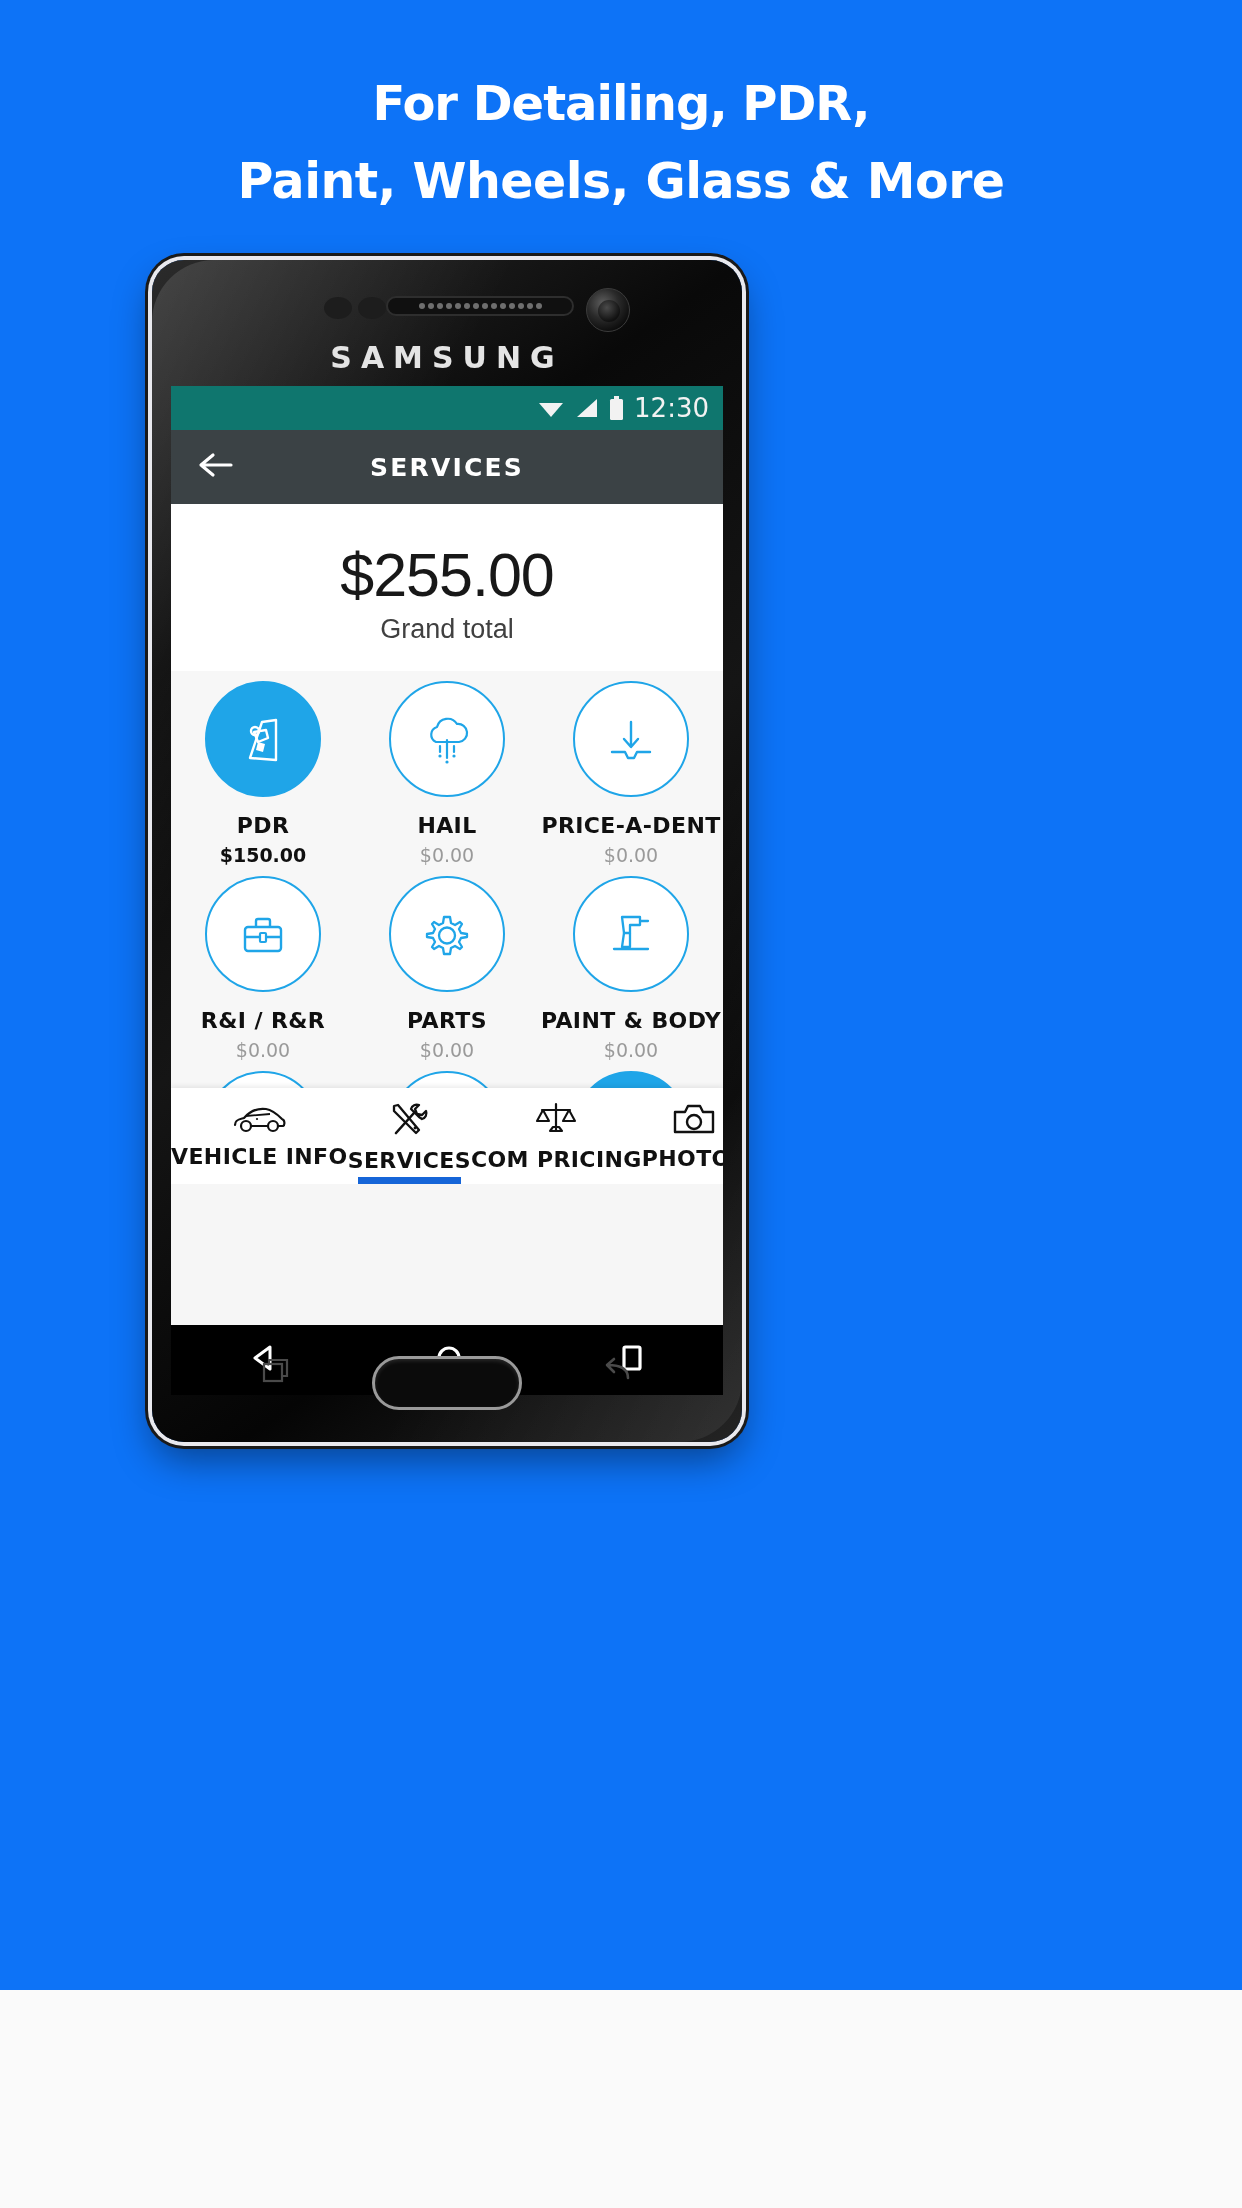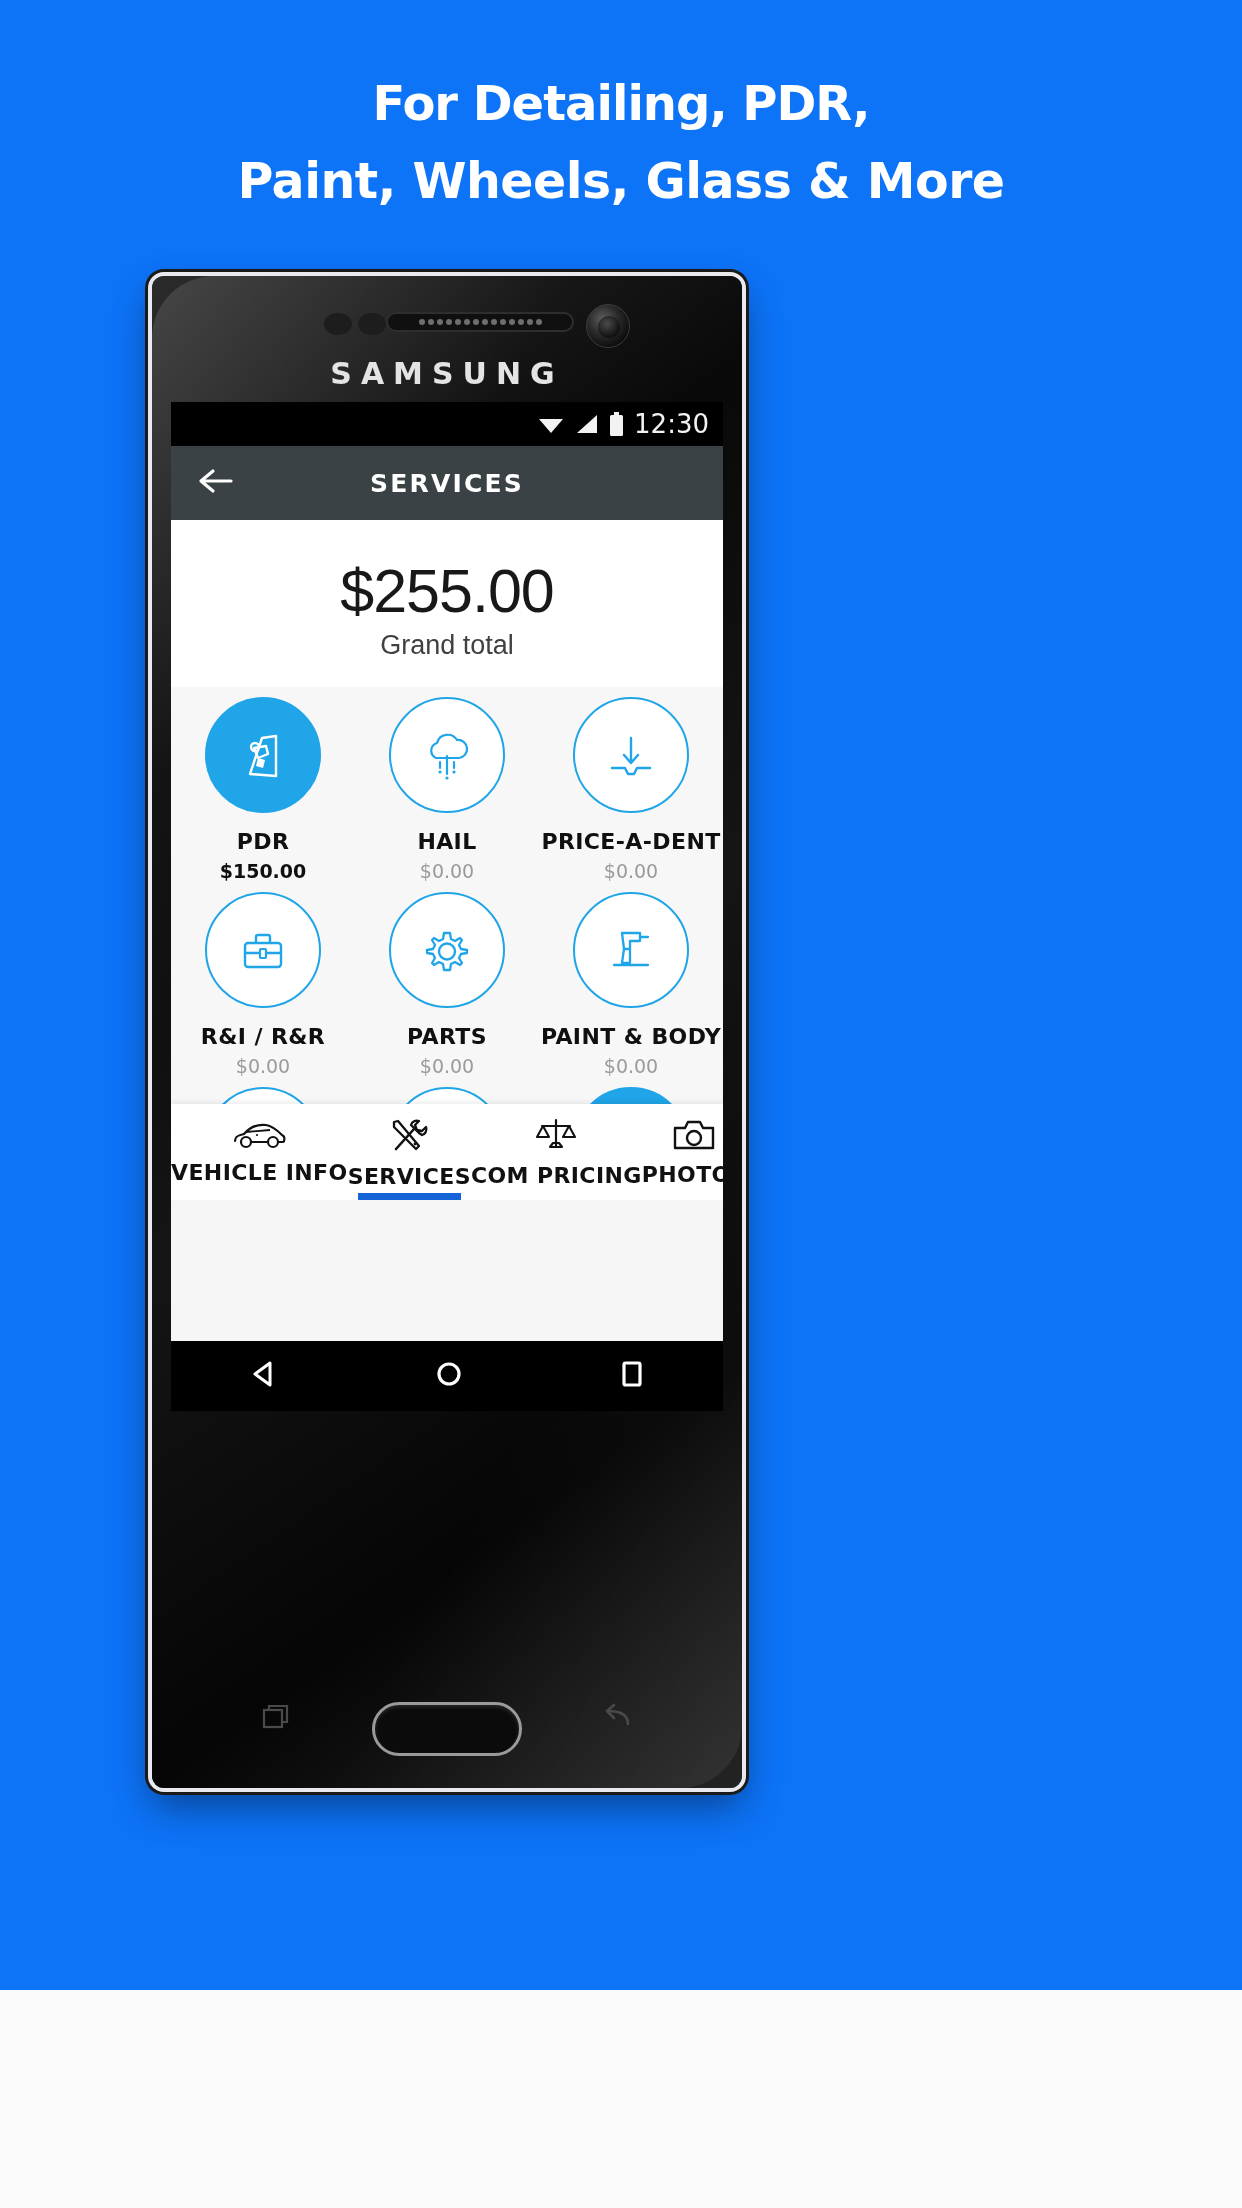--- a/index.html
+++ b/index.html
@@ -39,23 +39,23 @@
     font-size:49px;
     font-weight:bold;
     color:#ffffff;
     letter-spacing:-0.5px;
     font-family:"DejaVu Sans", sans-serif;
   }
 
   
   .phone{
     position:absolute;
-    left:152px; top:276px;
-    width:590px; height:1512px;
-    border-radius:12px;
+    left:152px; top:260px;
+    width:590px; height:1182px;
+    border-radius:32px;
     background:linear-gradient(145deg,#2b2b2b 0%,#090909 26%,#151515 52%,#050505 78%,#242424 100%);
     box-shadow:0 0 0 4px #e9e9ee, 0 0 0 7px #1a1a1a, 0 18px 38px rgba(0,0,0,.42);
     overflow:hidden;
   }
   .phone-gloss{
     position:absolute; left:0; top:0; width:100%; height:100%;
     border-radius:62px;
     background:linear-gradient(118deg, rgba(255,255,255,.13) 0%, rgba(255,255,255,0) 30%, rgba(255,255,255,0) 70%, rgba(255,255,255,.07) 100%);
     pointer-events:none;
   }
@@ -88,21 +88,21 @@
   }
 
   
   .screen{
     position:absolute; left:19px; top:126px;
     width:552px; height:939px;
     background:#f6f6f6; overflow:hidden;
   }
 
   .statusbar{
-    height:44px; background:#000000;
+    height:44px; background:#0f766e;
     display:flex; align-items:center; justify-content:flex-end;
     padding-right:14px; gap:10px;
   }
   .sb-time{ color:#f2f2f2; font-size:26px; font-family:"DejaVu Sans", sans-serif; }
 
   .appbar{
     height:74px; background:#3b4245;
     display:flex; align-items:center; position:relative;
   }
   .back-arrow{ position:absolute; left:26px; top:50%; transform:translateY(-50%); }

